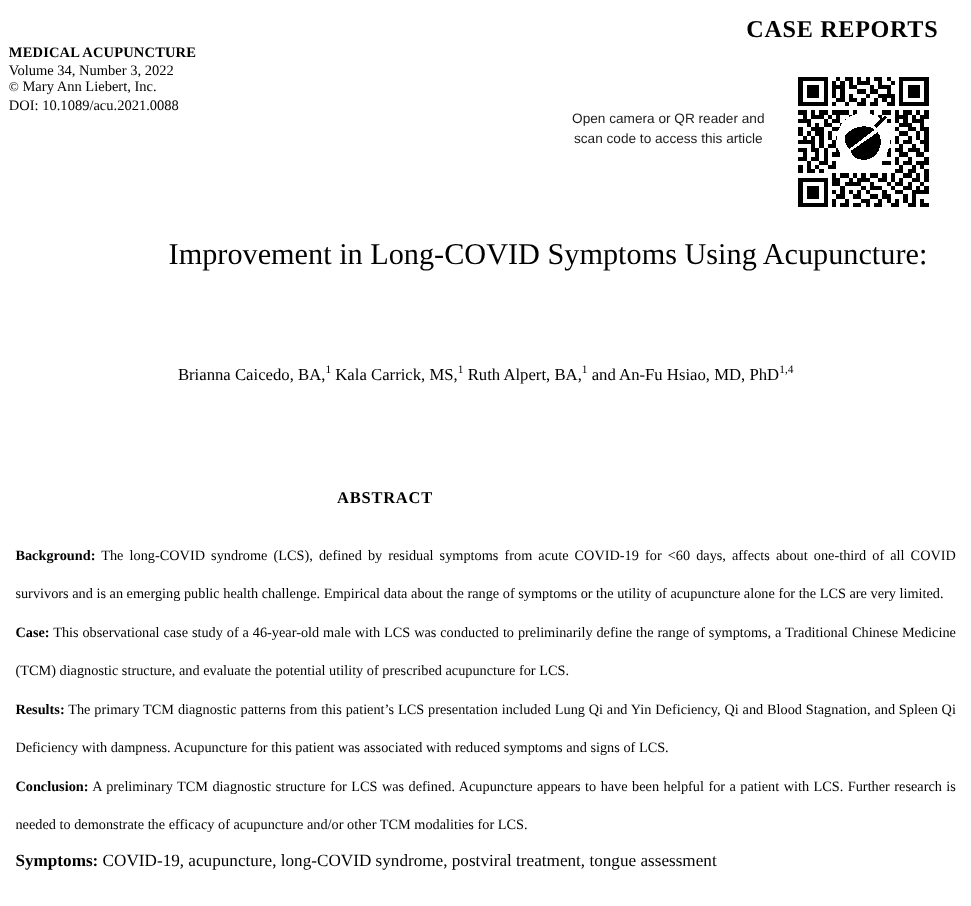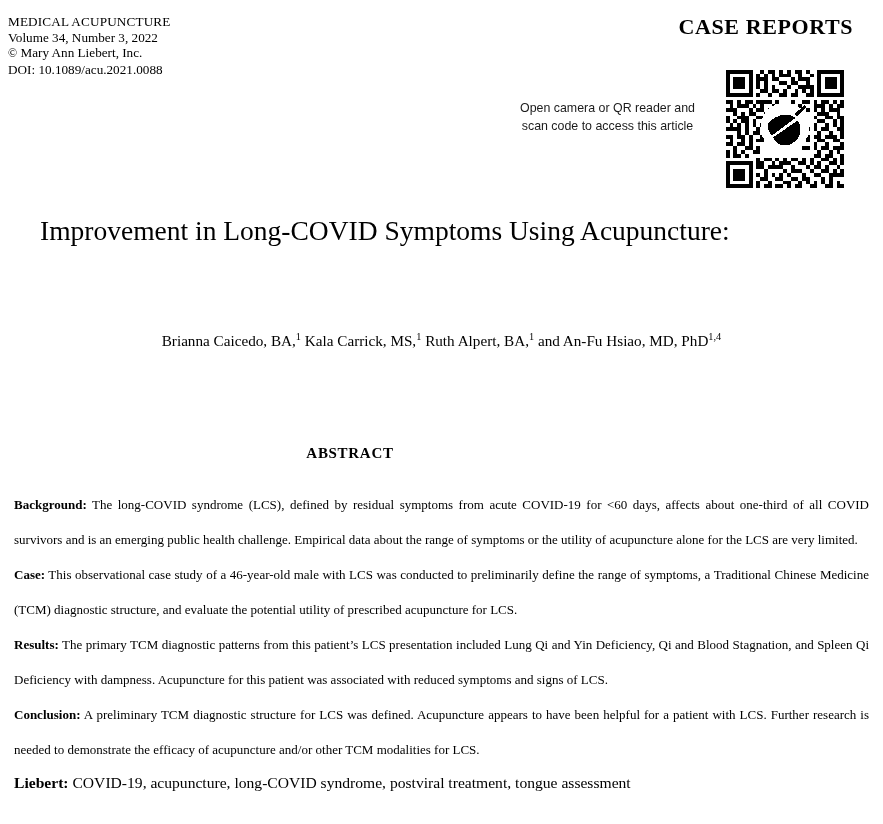--- a/index.html
+++ b/index.html
@@ -20,22 +20,23 @@
   
   #masthead {
     position: absolute;
     left: 8px;
     top: 14px;
     width: 330px;
     line-height: 15.5px;
     font-size: 13.2px;
   }
   #masthead .journal-name {
-    font-weight: normal;
+    font-weight: bold;
     letter-spacing: 0.15px;
+    margin-top: 26px;
   }
   #masthead .line { white-space: nowrap; }
   .copy-glyph { font-size: 12px; }
 
   
   #case-reports {
     position: absolute;
     right: 30px;
     top: 14px;
     font-size: 22px;
@@ -70,21 +71,21 @@
     height: 126px;
   }
   #qr-code svg { display: block; width: 100%; height: 100%; }
 
   
   #article-title {
     position: absolute;
     left: 40px;
     top: 212px;
     width: 803px;
-    text-align: left;
+    text-align: right;
     font-size: 27.5px;
     line-height: 37px;
     font-weight: normal;
     margin: 0;
   }
 
   
   #authors {
     position: absolute;
     left: 30px;
@@ -405,14 +406,14 @@
 <div id="abstract-heading">ABSTRACT</div>
 
 <div id="abstract-body">
   <p><span class="run-in">Background:</span><span> The long-COVID syndrome (LCS), defined by residual symptoms from acute COVID-19 for &lt;60 days, affects about one-third of all COVID survivors and is an emerging public health challenge. Empirical data about the range of symptoms or the utility of acupuncture alone for the LCS are very limited.</span></p>
   <p><span class="run-in">Case:</span><span> This observational case study of a 46-year-old male with LCS was conducted to preliminarily define the range of symptoms, a Traditional Chinese Medicine (TCM) diagnostic structure, and evaluate the potential utility of prescribed acupuncture for LCS.</span></p>
   <p><span class="run-in">Results:</span><span> The primary TCM diagnostic patterns from this patient’s LCS presentation included Lung Qi and Yin Deficiency, Qi and Blood Stagnation, and Spleen Qi Deficiency with dampness. Acupuncture for this patient was associated with reduced symptoms and signs of LCS.</span></p>
   <p><span class="run-in">Conclusion:</span><span> A preliminary TCM diagnostic structure for LCS was defined. Acupuncture appears to have been helpful for a patient with LCS. Further research is needed to demonstrate the efficacy of acupuncture and/or other TCM modalities for LCS.</span></p>
 </div>
 
 <div id="keywords">
-  <span class="run-in">Liebert:</span><span> COVID-19, acupuncture, long-COVID syndrome, postviral treatment, tongue assessment</span>
+  <span class="run-in">Symptoms:</span><span> COVID-19, acupuncture, long-COVID syndrome, postviral treatment, tongue assessment</span>
 </div>
 
 </body></html>

